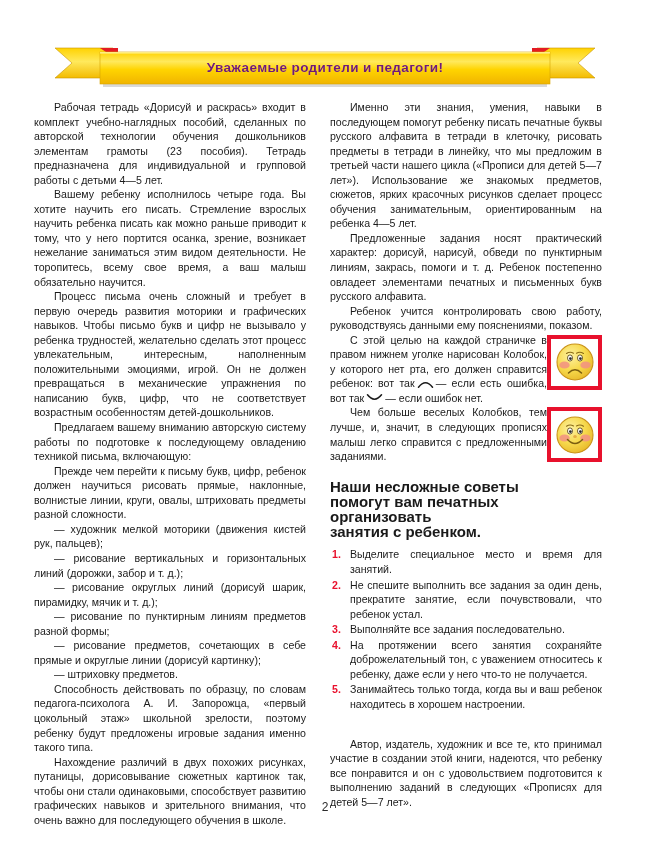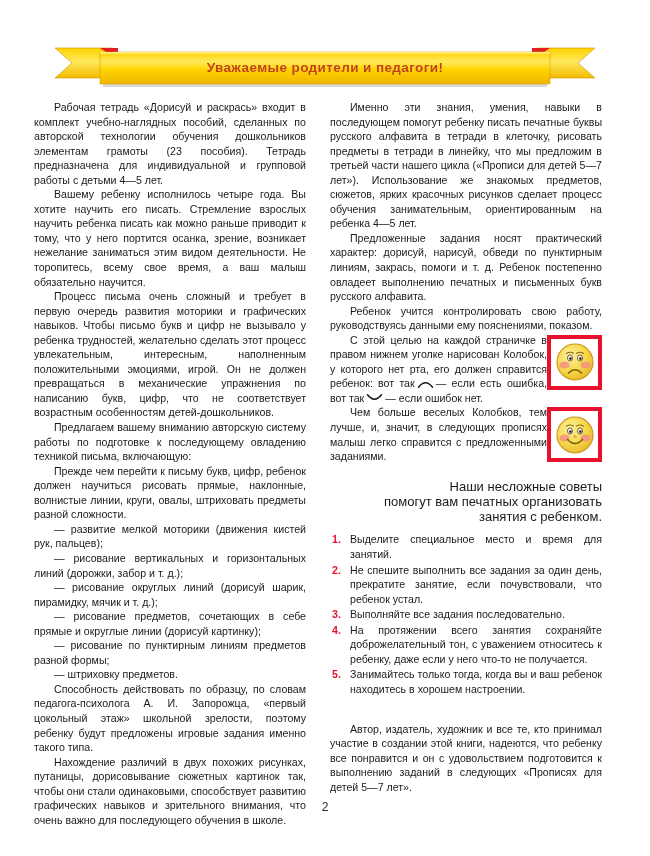--- a/index.html
+++ b/index.html
@@ -29,21 +29,21 @@
     position: absolute;
     left: 0;
     top: 0;
     width: 650px;
     height: 44px;
     display: flex;
     align-items: center;
     justify-content: center;
     font-size: 13.5px;
     font-weight: bold;
-    color: #c2410c;
+    color: #701a75;
     letter-spacing: 0.4px;
     text-shadow: 0 0 1px rgba(255,255,255,0.45);
     padding-top: 3px;
     box-sizing: border-box;
   }
 
   
   #columns {
     position: absolute;
     left: 34px;
@@ -93,24 +93,24 @@
     display: inline-block;
     width: 17px;
     height: 9px;
     vertical-align: -1px;
     margin: 0 2px;
   }
 
   
   .advice-heading {
     margin: 14px 0 8px 0;
-    font-size: 13px;
+    font-size: 15px;
     line-height: 15px;
-    text-align: right;
-    font-weight: normal;
+    text-align: left;
+    font-weight: bold;
   }
   ol.advice {
     margin: 0;
     padding: 0;
     list-style: none;
     counter-reset: advice;
   }
   ol.advice li {
     position: relative;
     padding-left: 20px;
@@ -178,34 +178,34 @@
 
 <div id="columns" class="clearfix">
 
   <div class="col left">
     <p class="body">Рабочая тетрадь «Дорисуй и раскрась» входит в комплект учебно-наглядных пособий, сделанных по авторской технологии обучения дошкольников элементам грамоты (23 пособия). Тетрадь предназначена для индивидуальной и групповой работы с детьми 4—5 лет.</p>
     <p class="body">Вашему ребенку исполнилось четыре года. Вы хотите научить его писать. Стремление взрослых научить ребенка писать как можно раньше приводит к тому, что у него портится осанка, зрение, возникает нежелание заниматься этим видом деятельности. Не торопитесь, всему свое время, а ваш малыш обязательно научится.</p>
     <p class="body">Процесс письма очень сложный и требует в первую  очередь развития моторики и графических навыков. Чтобы письмо букв и цифр не вызывало у ребенка трудностей, желательно сделать этот процесс увлекательным, интересным, наполненным положительными эмоциями, игрой. Он не должен превращаться в механические упражнения по написанию букв, цифр, что не соответствует возрастным особенностям детей-дошкольников.</p>
     <p class="body">Предлагаем вашему вниманию авторскую систему работы по подготовке к последующему овладению техникой письма, включающую:</p>
     <p class="body">Прежде чем перейти к письму букв, цифр, ребенок должен научиться рисовать прямые, наклонные, волнистые линии, круги, овалы, штриховать предметы разной сложности.</p>
 
-    <p class="dash">— развитие мелкой моторики (движения кистей рук, пальцев);</p>
+    <p class="dash">— художник мелкой моторики (движения кистей рук, пальцев);</p>
     <p class="dash">— рисование вертикальных и горизонтальных линий (дорожки, забор и т. д.);</p>
     <p class="dash">— рисование округлых линий (дорисуй шарик, пирамидку, мячик и т. д.);</p>
+    <p class="dash">— рисование по пунктирным линиям предметов разной формы;</p>
     <p class="dash">— рисование предметов, сочетающих в себе прямые и округлые линии (дорисуй  картинку);</p>
-    <p class="dash">— рисование по пунктирным линиям предметов разной формы;</p>
     <p class="dash">— штриховку предметов.</p>
 
     <p class="body">Способность действовать по образцу, по словам педагога-психолога А. И. Запорожца, «первый цокольный этаж» школьной зрелости, поэтому ребенку будут предложены игровые задания именно такого типа.</p>
     <p class="body">Нахождение различий в двух похожих рисунках, путаницы, дорисовывание сюжетных картинок так, чтобы они стали одинаковыми, способствует развитию графических навыков и зрительного внимания, что очень важно для последующего обучения в школе.</p>
   </div>
 
   <div class="col right">
     <p class="body">Именно эти знания, умения, навыки в последующем помогут ребенку писать печатные буквы русского алфавита в тетради в клеточку, рисовать предметы в тетради в линейку, что мы предложим в третьей части нашего цикла («Прописи для детей 5—7 лет»). Использование же знакомых предметов, сюжетов, ярких красочных рисунков сделает процесс обучения занимательным, ориентированным на ребенка 4—5 лет.</p>
-    <p class="body">Предложенные задания носят практический характер: дорисуй, нарисуй, обведи по пунктирным линиям, закрась, помоги и т. д. Ребенок постепенно овладеет выполнению печатных и письменных букв русского алфавита.</p>
+    <p class="body">Предложенные задания носят практический характер: дорисуй, нарисуй, обведи по пунктирным линиям, закрась, помоги и т. д. Ребенок постепенно овладеет элементами печатных и письменных букв русского алфавита.</p>
     <p class="body">Ребенок учится контролировать свою работу, руководствуясь данными ему пояснениями, показом.</p>
 
     <div class="smiley-box">
       <svg width="42" height="42" viewBox="0 0 42 42">
         <defs>
           <radialGradient id="faceA" cx="38%" cy="33%" r="72%">
             <stop offset="0%" stop-color="#fdf0a0"></stop>
             <stop offset="55%" stop-color="#f7da4e"></stop>
             <stop offset="100%" stop-color="#e8b92a"></stop>
           </radialGradient>

